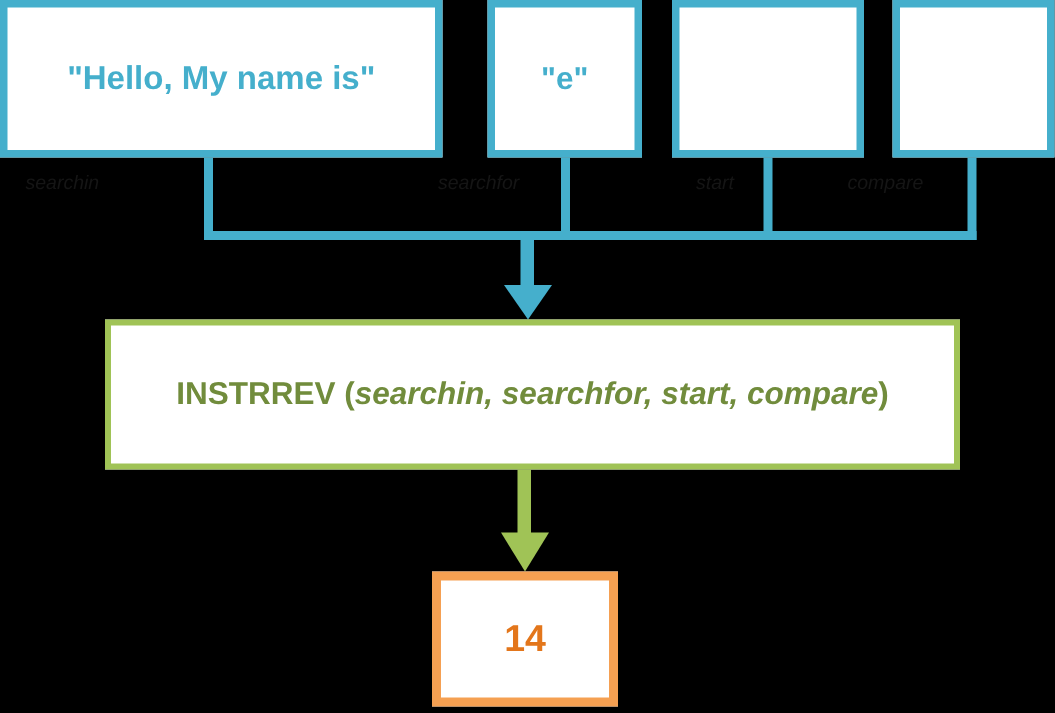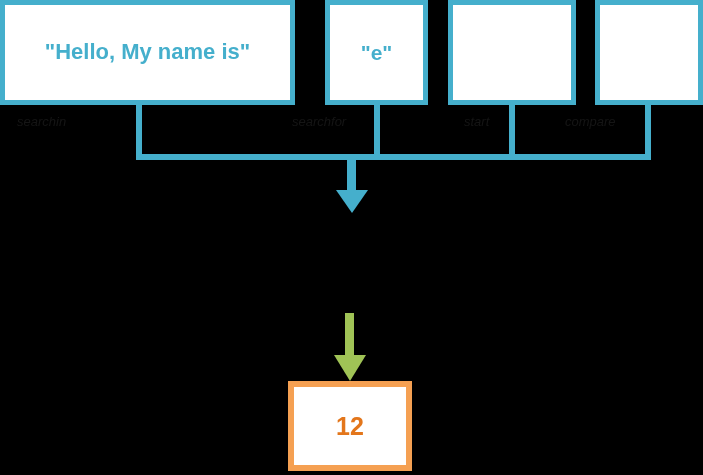--- a/index.html
+++ b/index.html
@@ -97,21 +97,26 @@
   <div class="conn" style="left:136px;top:105px;width:6px;height:55px;"></div>
   <div class="conn" style="left:374px;top:105px;width:6px;height:55px;"></div>
   <div class="conn" style="left:509px;top:105px;width:6px;height:55px;"></div>
   <div class="conn" style="left:645px;top:105px;width:6px;height:55px;"></div>
 
   <div class="conn" style="left:136px;top:154px;width:515px;height:6px;"></div>
 
   <div class="conn arrow-shaft" style="left:347px;top:154px;width:9px;height:42px;background:#45AFCC;"></div>
   <div class="arrow-head" style="left:336px;top:190px;border-left:16px solid transparent;border-right:16px solid transparent;border-top:23px solid #45AFCC;"></div>
 
+  <div class="vbox green" style="left:70px;top:213px;width:570px;height:100px;">
+    <span class="fn-text">
+      <span class="bold">INSTRREV</span><span class="bold">&nbsp;</span><span class="bold">(</span><span class="ital">searchin, searchfor, start, compare</span><span class="bold">)</span>
+    </span>
+  </div>
 
   <div class="arrow-shaft" style="left:345px;top:313px;width:9px;height:45px;background:#A0C356;"></div>
   <div class="arrow-head" style="left:334px;top:355px;border-left:16px solid transparent;border-right:16px solid transparent;border-top:26px solid #A0C356;"></div>
 
   <div class="vbox orange" style="left:288px;top:381px;width:124px;height:90px;">
-    <span class="result-text">12</span>
+    <span class="result-text">14</span>
   </div>
 
 </div>
 
 </body></html>

